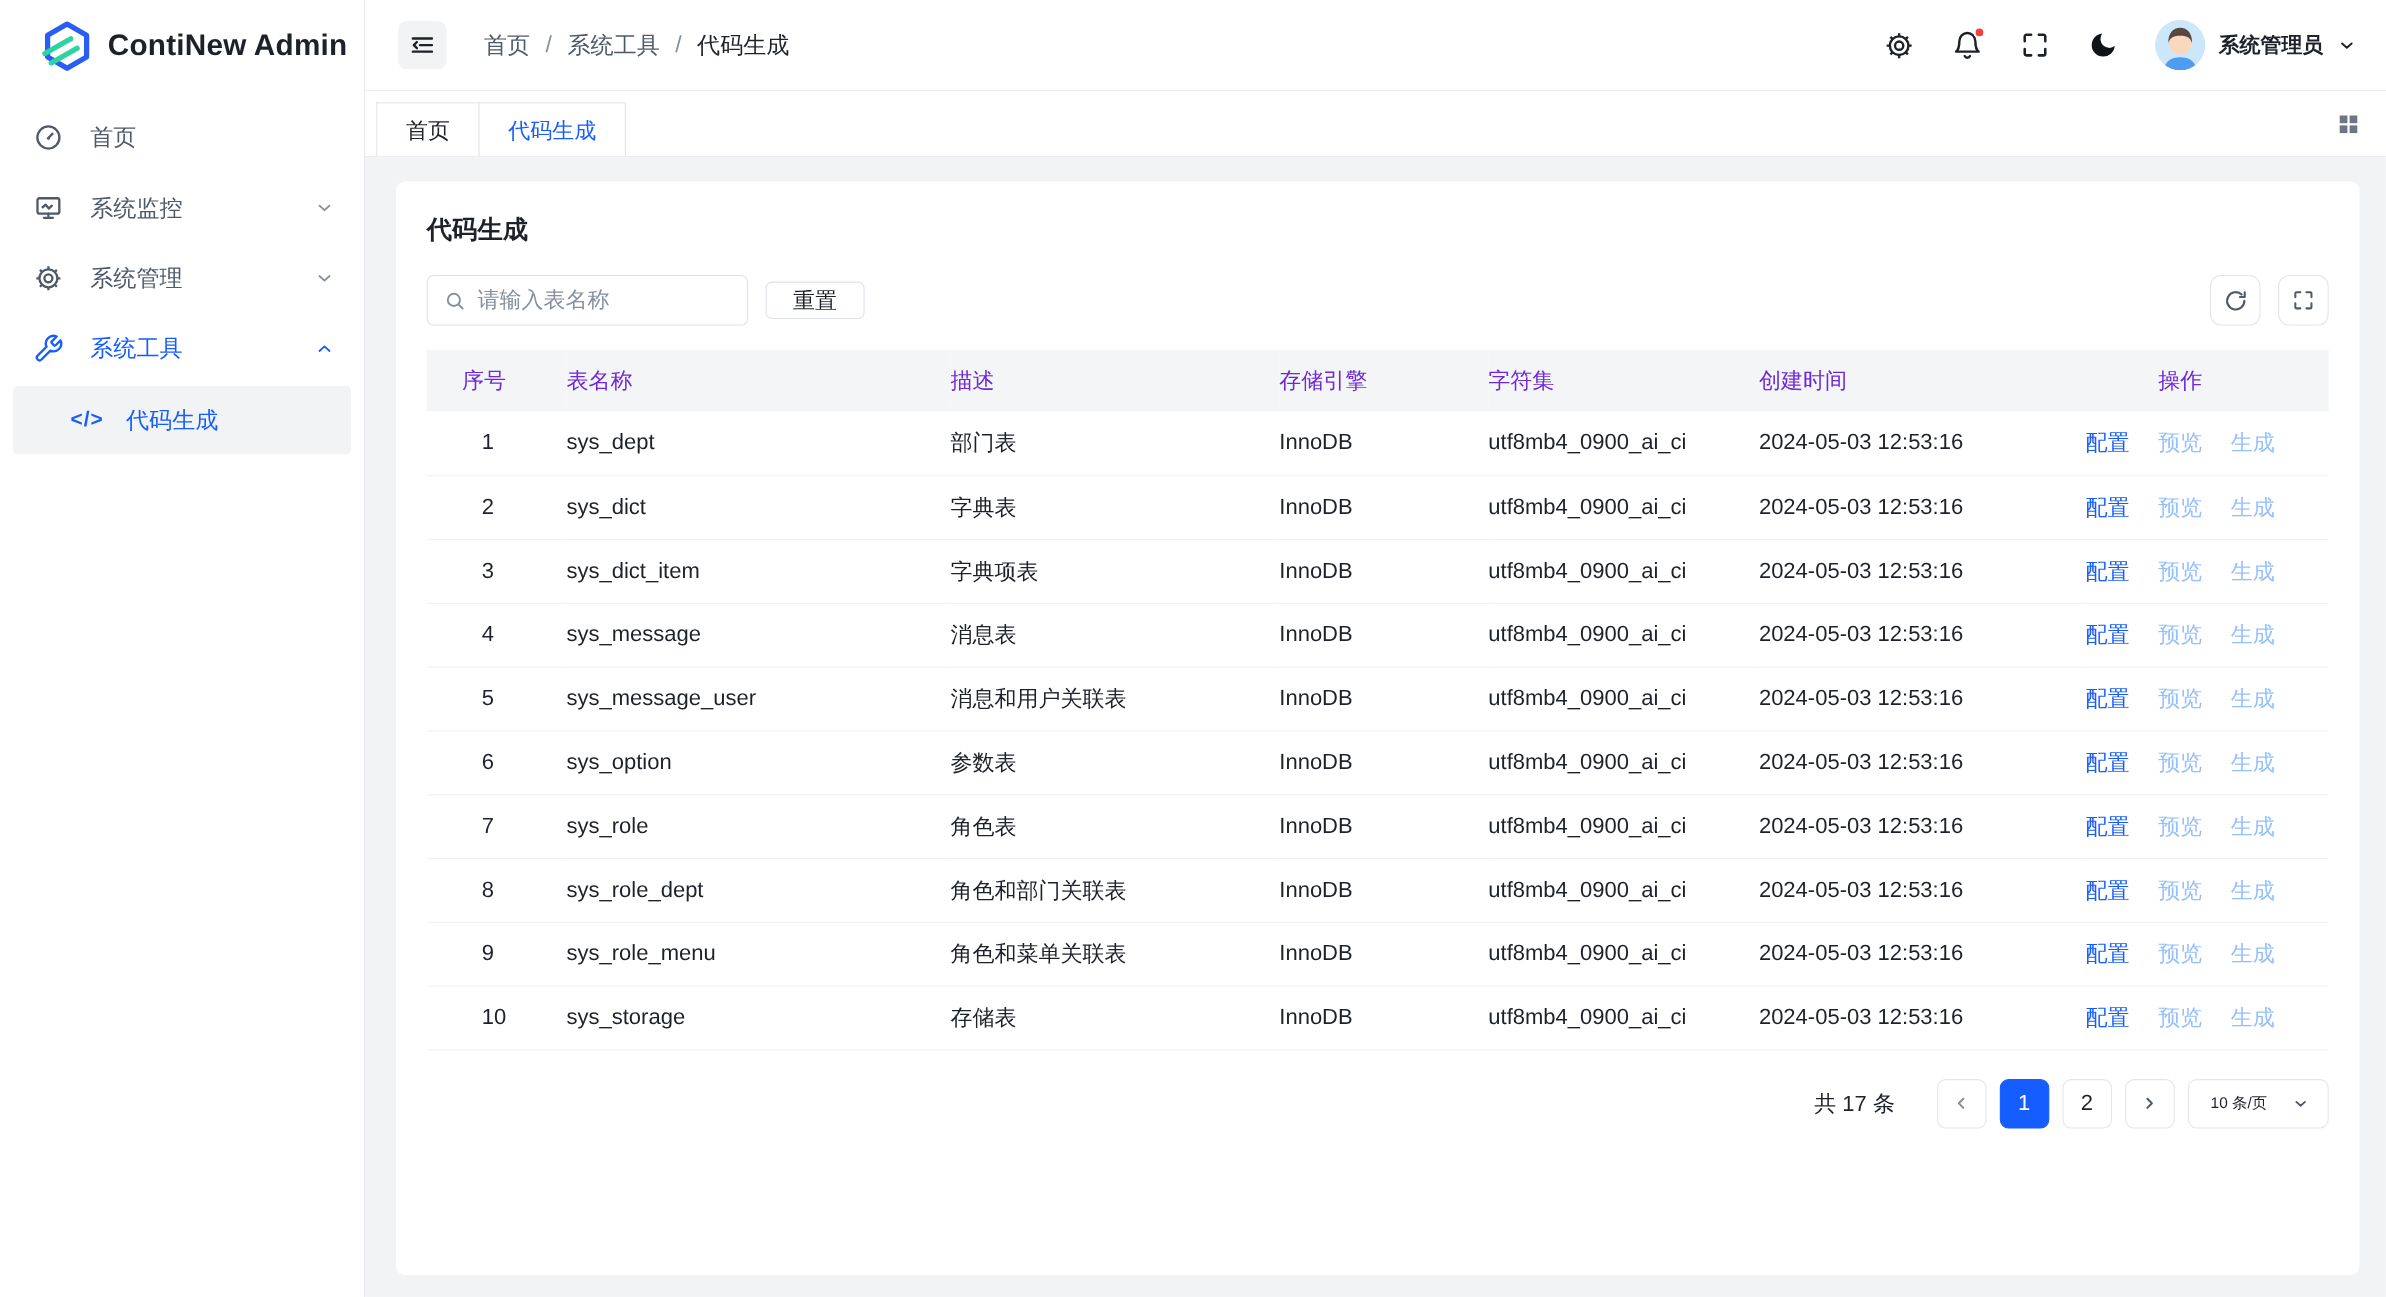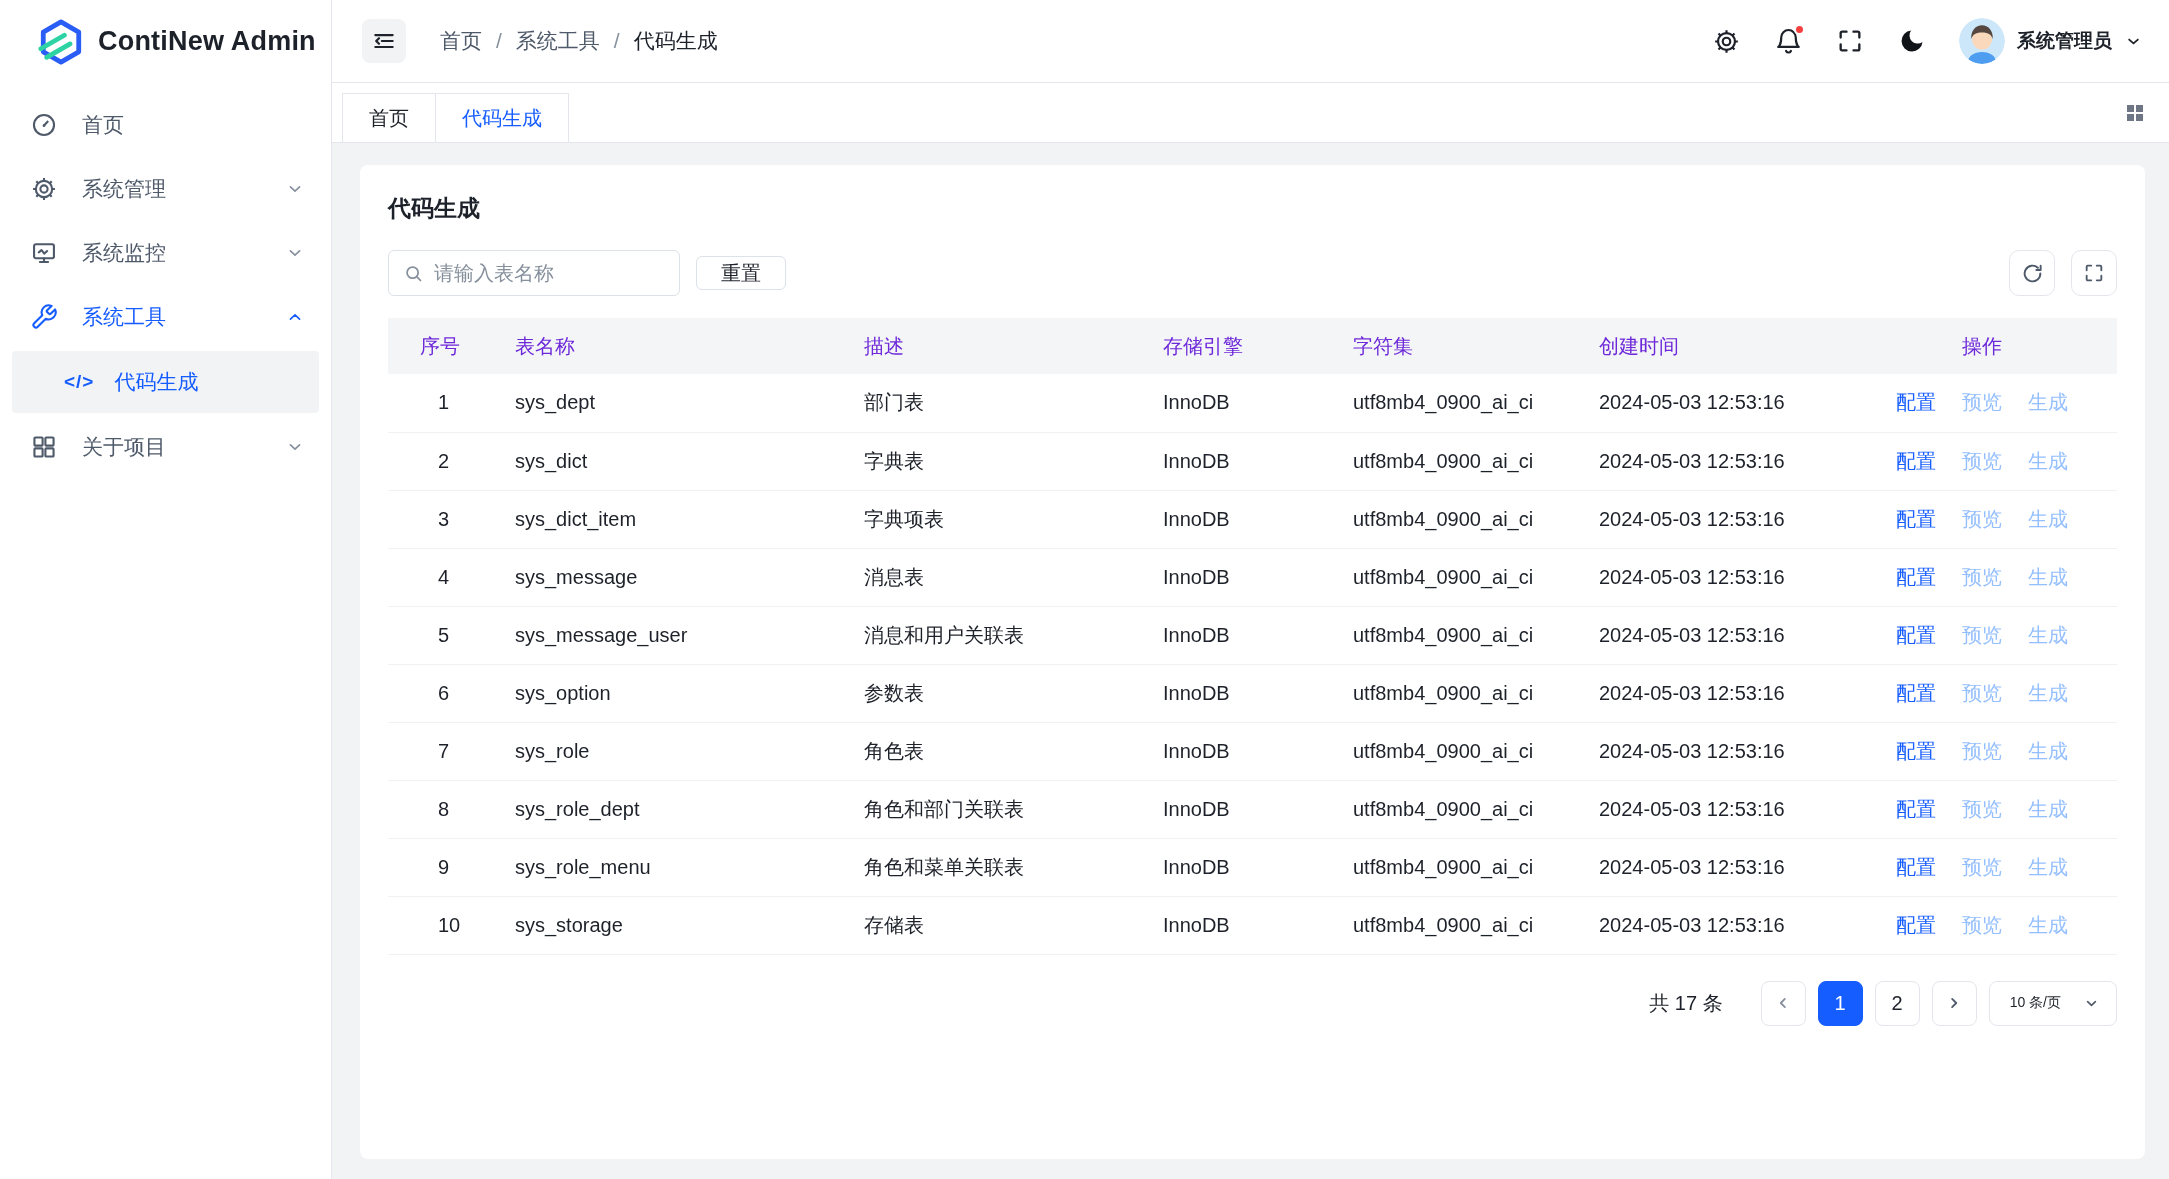--- a/index.html
+++ b/index.html
@@ -101,85 +101,69 @@
           <circle cx="12" cy="12" r="8.6"></circle>
             <path d="M12 12.4 L15.6 8.6"></path>
             <circle cx="12" cy="12.6" r="1.2" fill="#4e5969" stroke="none"></circle>
         </svg>
       </span>
       <span class="mi-label">首页</span>
     </div>
 
     <div class="menu-item">
       <span class="mi-icon">
+        <svg width="28" height="28" viewBox="0 0 24 24" fill="none" stroke="#4e5969" stroke-width="1.8" stroke-linecap="round" stroke-linejoin="round">
+          <rect x="3.5" y="4.5" width="17" height="12" rx="1.5"></rect>
+            <path d="M7.5 11.5l2.4-2 2.4 3 2.4-2.2"></path>
+            <path d="M12 16.5v3.2M8.5 19.7h7"></path>
+        </svg>
+      </span>
+      <span class="mi-label">系统监控</span>
+      <span class="menu-chevron">
+        <svg width="20" height="20" viewBox="0 0 24 24" fill="none" stroke="#86909c" stroke-width="2" stroke-linecap="round" stroke-linejoin="round">
+            <path d="M6.5 9.5l5.5 5 5.5-5"></path>
+          </svg>
+      </span>
+    </div>
+
+    <div class="menu-item">
+      <span class="mi-icon">
         <svg width="28" height="28" viewBox="0 0 24 24" fill="none" stroke="#4e5969" stroke-width="1.8">
           <circle cx="12" cy="12" r="3.1"></circle>
             <circle cx="12" cy="12" r="7"></circle>
           <path d="M12 2.6v2.5M12 18.9v2.5M2.6 12h2.5M18.9 12h2.5M5.4 5.4l1.8 1.8M16.8 16.8l1.8 1.8M18.6 5.4l-1.8 1.8M7.2 16.8l-1.8 1.8"></path>
         </svg>
       </span>
       <span class="mi-label">系统管理</span>
       <span class="menu-chevron">
         <svg width="20" height="20" viewBox="0 0 24 24" fill="none" stroke="#86909c" stroke-width="2" stroke-linecap="round" stroke-linejoin="round">
             <path d="M6.5 9.5l5.5 5 5.5-5"></path>
           </svg>
       </span>
     </div>
 
-    <div class="menu-item">
-      <span class="mi-icon">
-        <svg width="28" height="28" viewBox="0 0 24 24" fill="none" stroke="#4e5969" stroke-width="1.8" stroke-linecap="round" stroke-linejoin="round">
-          <rect x="3.5" y="4.5" width="17" height="12" rx="1.5"></rect>
-            <path d="M7.5 11.5l2.4-2 2.4 3 2.4-2.2"></path>
-            <path d="M12 16.5v3.2M8.5 19.7h7"></path>
-        </svg>
-      </span>
-      <span class="mi-label">系统监控</span>
-      <span class="menu-chevron">
-        <svg width="20" height="20" viewBox="0 0 24 24" fill="none" stroke="#86909c" stroke-width="2" stroke-linecap="round" stroke-linejoin="round">
-            <path d="M6.5 9.5l5.5 5 5.5-5"></path>
-          </svg>
-      </span>
-    </div>
-
     <div class="menu-item active-parent">
       <span class="mi-icon">
         <svg width="28" height="28" viewBox="0 0 24 24" fill="none" stroke="#165dff" stroke-width="1.8" stroke-linecap="round" stroke-linejoin="round">
           <path d="M14.7 6.3a1 1 0 0 0 0 1.4l1.6 1.6a1 1 0 0 0 1.4 0l3.77-3.77a6 6 0 0 1-7.94 7.94l-6.91 6.91a2.12 2.12 0 0 1-3-3l6.91-6.91a6 6 0 0 1 7.94-7.94l-3.76 3.76z"></path>
         </svg>
       </span>
       <span class="mi-label">系统工具</span>
       <span class="menu-chevron">
         <svg width="20" height="20" viewBox="0 0 24 24" fill="none" stroke="#165dff" stroke-width="2" stroke-linecap="round" stroke-linejoin="round">
             <path d="M6.5 14.5l5.5-5 5.5 5"></path>
           </svg>
       </span>
     </div>
 
     <div class="sub-item">
       <span class="code-glyph">&lt;/&gt;</span>
       <span>代码生成</span>
     </div>
 
-    <div class="menu-item">
-      <span class="mi-icon">
-        <svg width="28" height="28" viewBox="0 0 24 24" fill="none" stroke="#4e5969" stroke-width="1.8">
-          <rect x="3.8" y="3.8" width="7" height="7" rx="0.8"></rect>
-            <rect x="13.2" y="3.8" width="7" height="7" rx="0.8"></rect>
-          <rect x="3.8" y="13.2" width="7" height="7" rx="0.8"></rect>
-            <rect x="13.2" y="13.2" width="7" height="7" rx="0.8"></rect>
-        </svg>
-      </span>
-      <span class="mi-label">关于项目</span>
-      <span class="menu-chevron">
-        <svg width="20" height="20" viewBox="0 0 24 24" fill="none" stroke="#86909c" stroke-width="2" stroke-linecap="round" stroke-linejoin="round">
-            <path d="M6.5 9.5l5.5 5 5.5-5"></path>
-          </svg>
-      </span>
-    </div>
   </nav>
 </aside>
 
 <div class="main">
 
   <header class="topbar">
     <button class="collapse-btn">
       <span>
         <svg width="26" height="26" viewBox="0 0 24 24" fill="none" stroke="#1d2129" stroke-width="2" stroke-linecap="round" stroke-linejoin="round">
           <path d="M4 6.5h16M10 12h10M4 17.5h16M7.4 9.4L4.8 12l2.6 2.6"></path>

